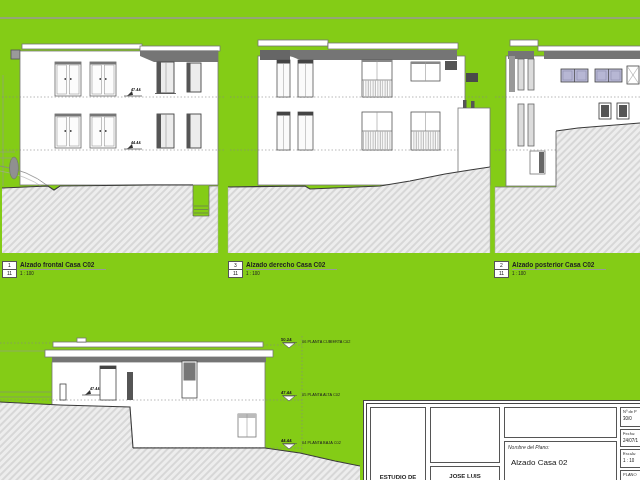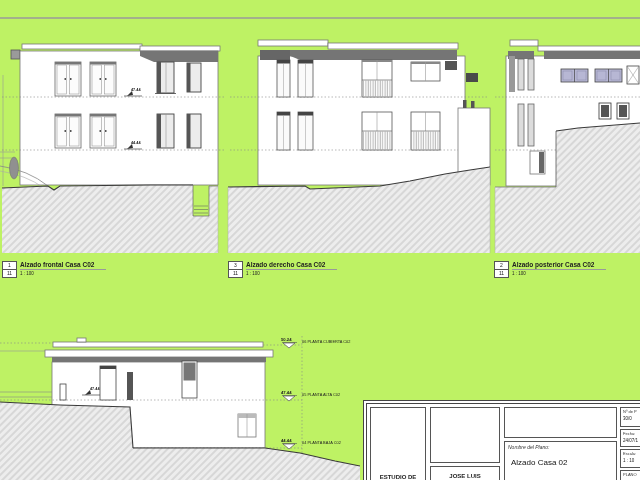--- a/index.html
+++ b/index.html
@@ -1,18 +1,18 @@
 <!DOCTYPE html>
 <html><head>
 <meta charset="utf-8">
 <style>
   * { margin:0; padding:0; box-sizing:border-box; }
   html,body { background:#fff; }
   body { font-family:"Liberation Sans", sans-serif; }
-  #canvas { position:relative; width:640px; height:480px; background:#bef264; overflow:hidden; }
+  #canvas { position:relative; width:640px; height:480px; background:#84cc16; overflow:hidden; }
   #canvas > svg { position:absolute; left:0; top:0; }
   svg text { font-family:"Liberation Sans", sans-serif; fill:#222; }
 
   .vlabel { position:absolute; display:flex; align-items:flex-start; color:#222; }
   .numbox { width:15px; border:1px solid #555; background:#fff; text-align:center;
             font-size:5px; line-height:7px; color:#222; }
   .numbox .num { border-bottom:1px solid #555; }
   .vtext { margin-left:3px; }
   .vtitle { font-size:6.5px; font-weight:bold; white-space:nowrap;
             border-bottom:1px solid #999; padding:0 12px 1px 0; }

